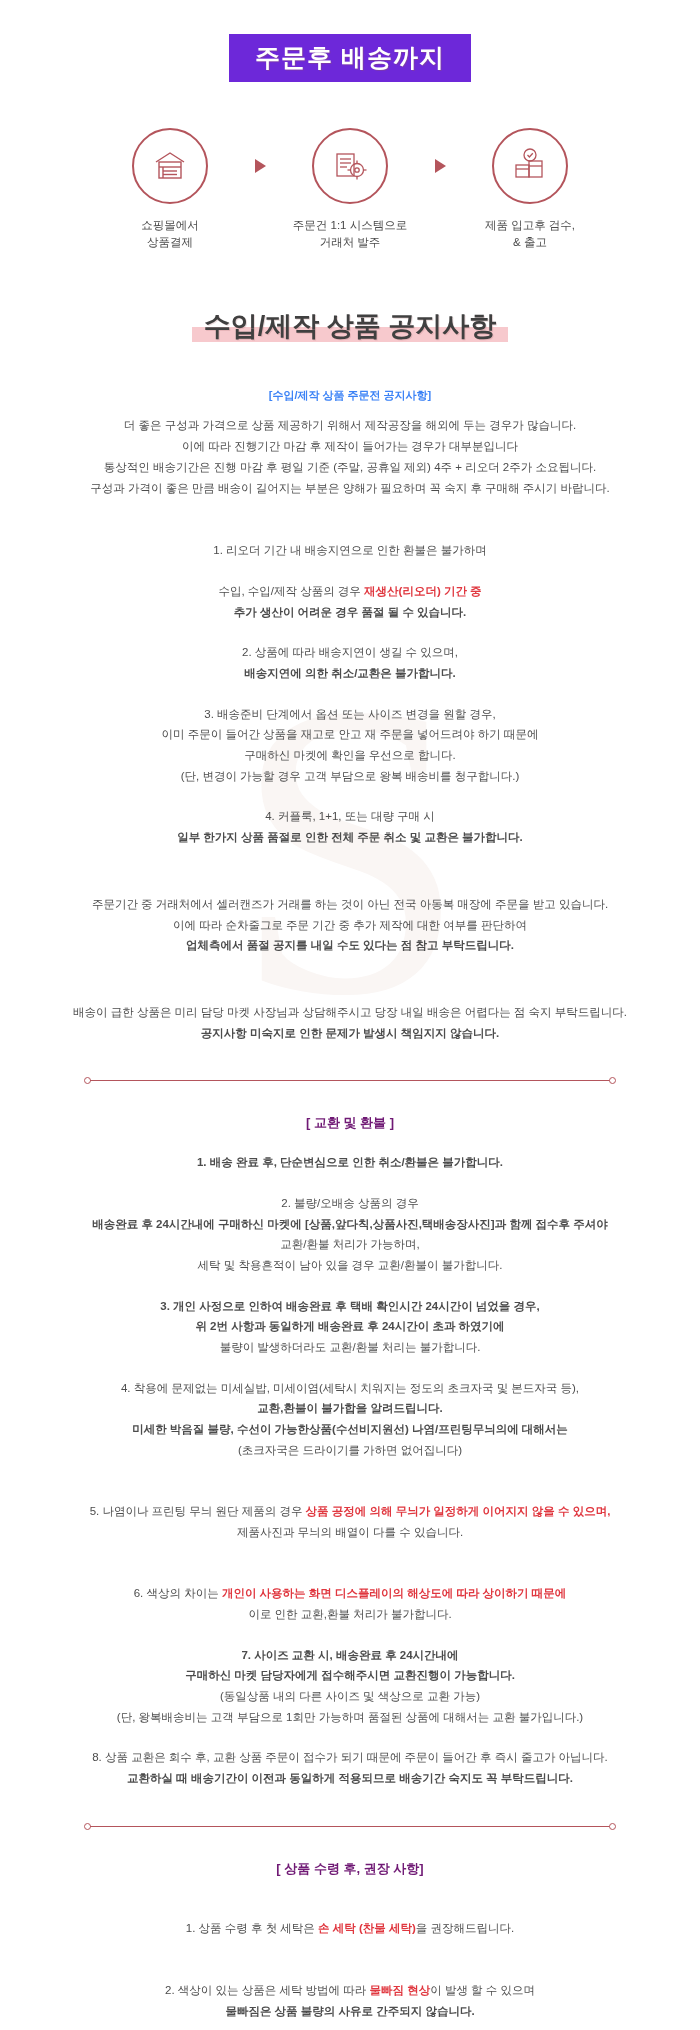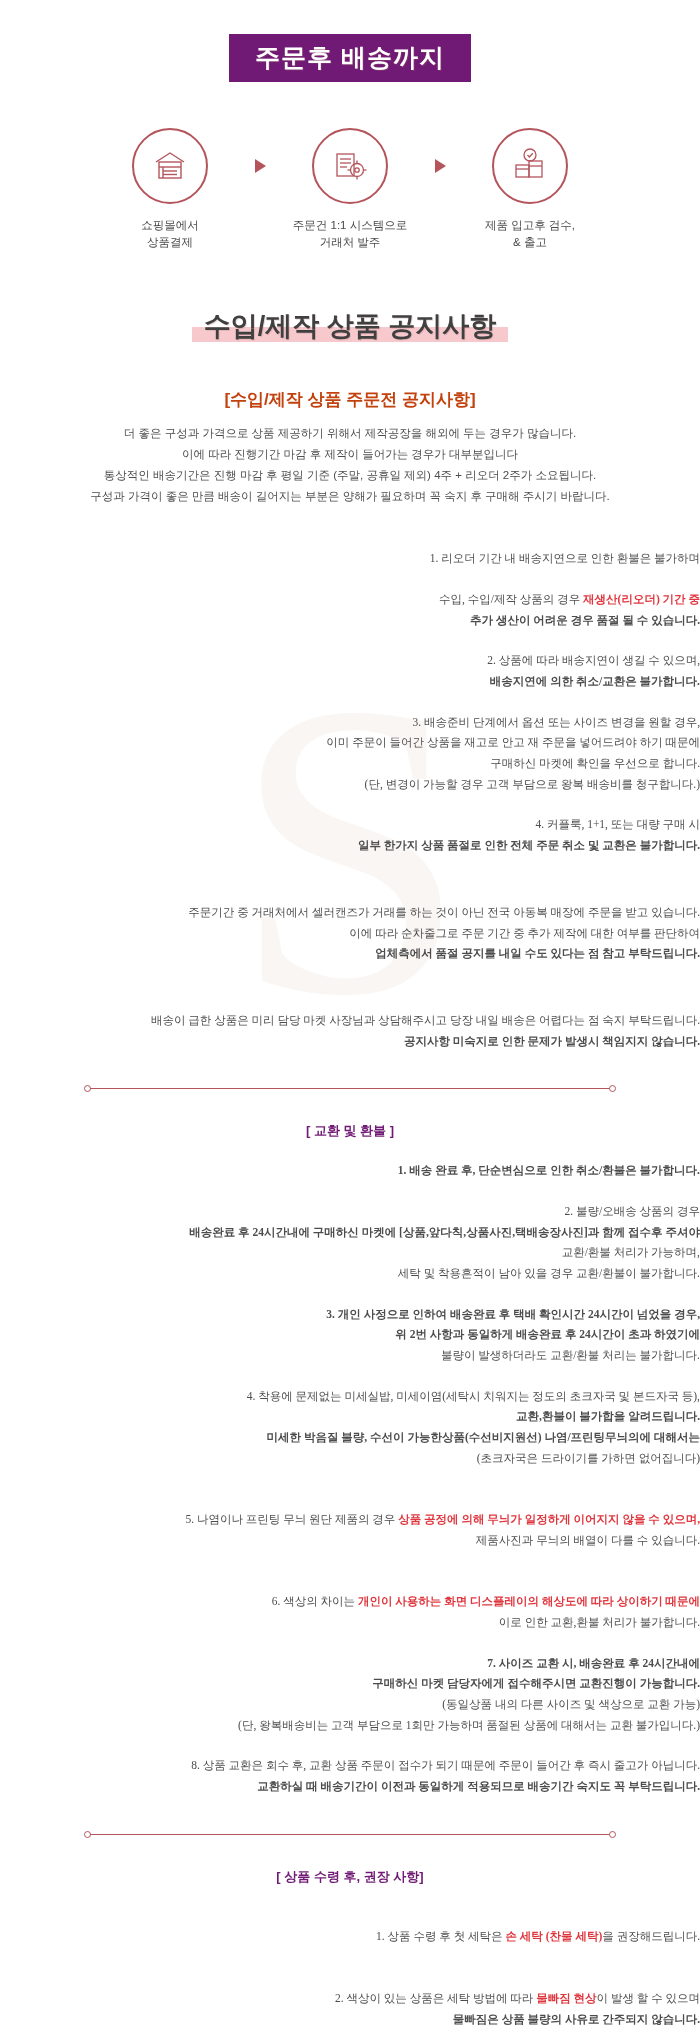--- a/index.html
+++ b/index.html
@@ -36,21 +36,21 @@
   }
   .content { position: relative; z-index: 1; }
 
   
   .banner-wrap {
     text-align: center;
     margin-bottom: 46px;
   }
   .banner {
     display: inline-block;
-    background: #701a75;
+    background: #6d28d9;
     padding: 7px 26px 8px 26px;
     color: #ffffff;
     font-size: 25px;
     font-weight: bold;
     letter-spacing: 1px;
     text-shadow: 1px 1px 0 rgba(150,90,95,.35);
   }
 
   
   .steps {
@@ -120,23 +120,23 @@
   
   .block { text-align: center; margin-bottom: 26px; }
   .block p {
     margin: 4px;
     font-size: 11.5px;
     line-height: 1.85;
     color: #4c4c4c;
     white-space: pre-line;
   }
   .heading {
-    font-size: 17px;
+    font-size: 11px;
     font-weight: bold;
-    color: #c2410c;
+    color: #3b82f6;
     margin-bottom: 12px;
   }
   .red { color: #e0373f; font-weight: bold; }
 
   .spacer-sm { height: 14px; }
   .spacer-md { height: 26px; }
 
   
   .divider {
     display: flex;
@@ -159,21 +159,21 @@
   .divider .dot.left { margin-right: -1px; }
   .divider .dot.right { margin-left: -1px; }
 
   .sub-heading {
     font-size: 13px;
     font-weight: bold;
     color: #701a75;
     text-align: center;
     margin-bottom: 20px;
   }
-  .item { text-align: right; margin-bottom: 20px; font-family: Liberation Serif, serif; }
+  .item { text-align: center; margin-bottom: 20px; }
   .item p { margin: 0; font-size: 11.5px; line-height: 1.8; white-space: pre-line; color: #4c4c4c; }
   .note { font-size: 11px; color: #777; }
 </style>
 </head>
 <body>
 
 <div class="page">
   <div class="watermark">S</div>
   <div class="content">
 

